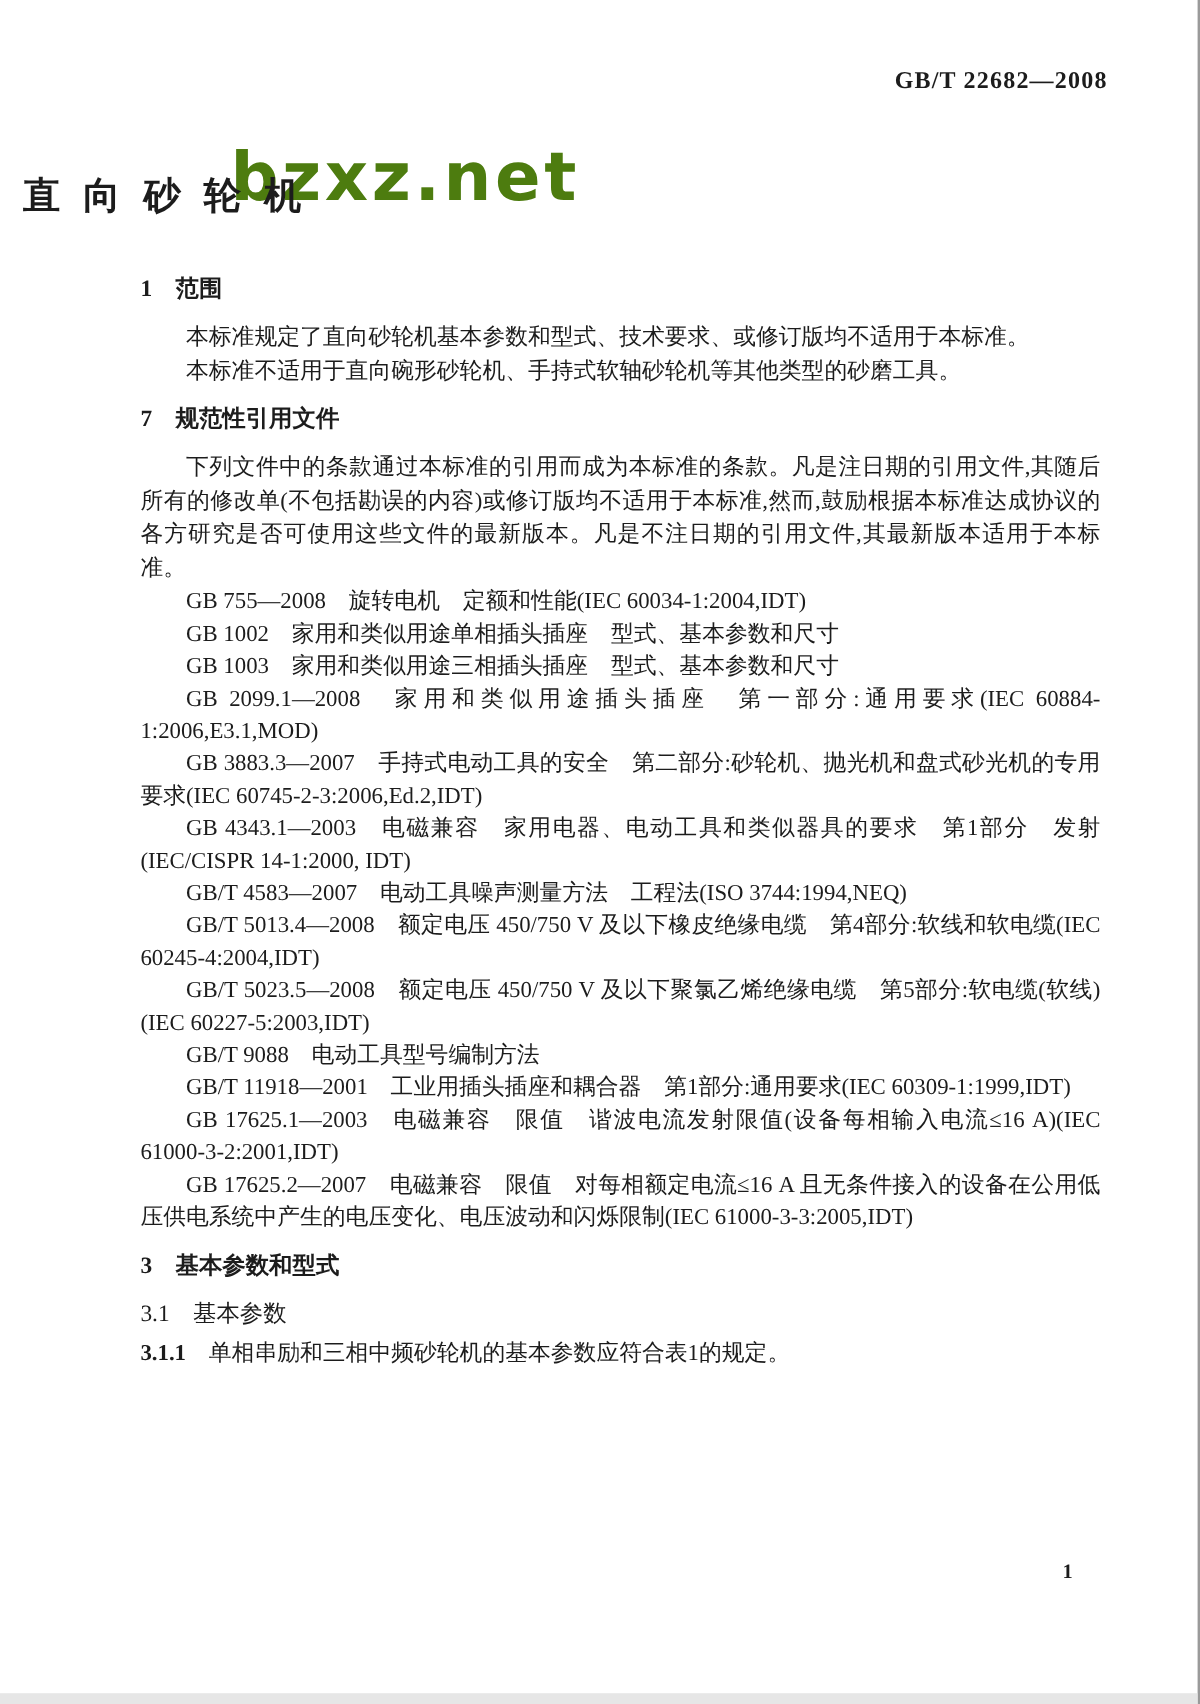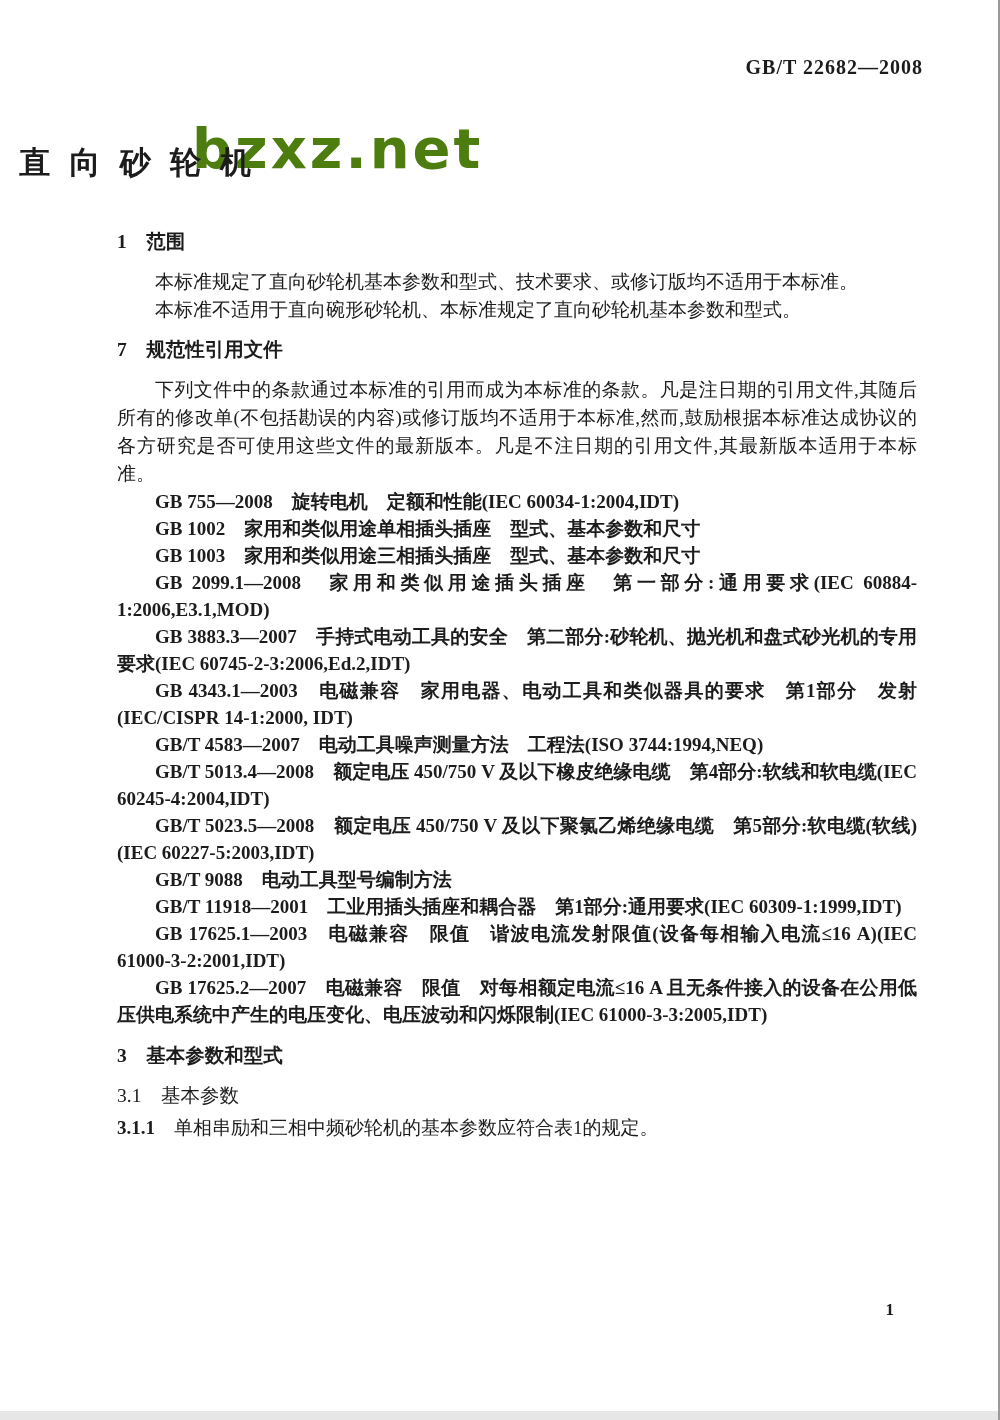--- a/index.html
+++ b/index.html
@@ -70,21 +70,20 @@
     line-height:28px;
     text-align:justify;
     text-indent:2em;
   }
   .first-p{margin-top:12px;}
   .ref{
     margin:0;
     line-height:27px;
     text-align:justify;
     text-indent:2em;
-    font-weight:bold;
   }
   .clause{
     margin:4px 0 0 0;
     line-height:28px;
     text-align:justify;
   }
   .clause-num{font-weight:bold;}
   .page-number{
     position:absolute;
     right:104px;top:1300px;
@@ -108,21 +107,21 @@
   <div class="watermark">bzxz.net</div>
 
   <header class="doc-header">GB/T 22682—2008</header>
 
   <h1 class="doc-title">直向砂轮机</h1>
 
   <main class="content">
 
     <h2 id="s1-heading">1　范围</h2>
     <p class="body-p first-p">本标准规定了直向砂轮机基本参数和型式、技术要求、或修订版均不适用于本标准。</p>
-    <p class="body-p">本标准不适用于直向碗形砂轮机、本标准规定了直向砂轮机基本参数和型式。</p>
+    <p class="body-p">本标准不适用于直向碗形砂轮机、手持式软轴砂轮机等其他类型的砂磨工具。</p>
 
     <h2 id="s2-heading">7　规范性引用文件</h2>
     <p class="body-p">下列文件中的条款通过本标准的引用而成为本标准的条款。凡是注日期的引用文件,其随后所有的修改单(不包括勘误的内容)或修订版均不适用于本标准,然而,鼓励根据本标准达成协议的各方研究是否可使用这些文件的最新版本。凡是不注日期的引用文件,其最新版本适用于本标准。</p>
     <div id="refs">
         <p class="ref">GB 755—2008　旋转电机　定额和性能(IEC 60034-1:2004,IDT)</p>
         <p class="ref">GB 1002　家用和类似用途单相插头插座　型式、基本参数和尺寸</p>
         <p class="ref">GB 1003　家用和类似用途三相插头插座　型式、基本参数和尺寸</p>
         <p class="ref">GB 2099.1—2008　家用和类似用途插头插座　第一部分:通用要求(IEC 60884-1:2006,E3.1,MOD)</p>
         <p class="ref">GB 3883.3—2007　手持式电动工具的安全　第二部分:砂轮机、抛光机和盘式砂光机的专用要求(IEC 60745-2-3:2006,Ed.2,IDT)</p>
         <p class="ref">GB 4343.1—2003　电磁兼容　家用电器、电动工具和类似器具的要求　第1部分　发射(IEC/CISPR 14-1:2000, IDT)</p>

